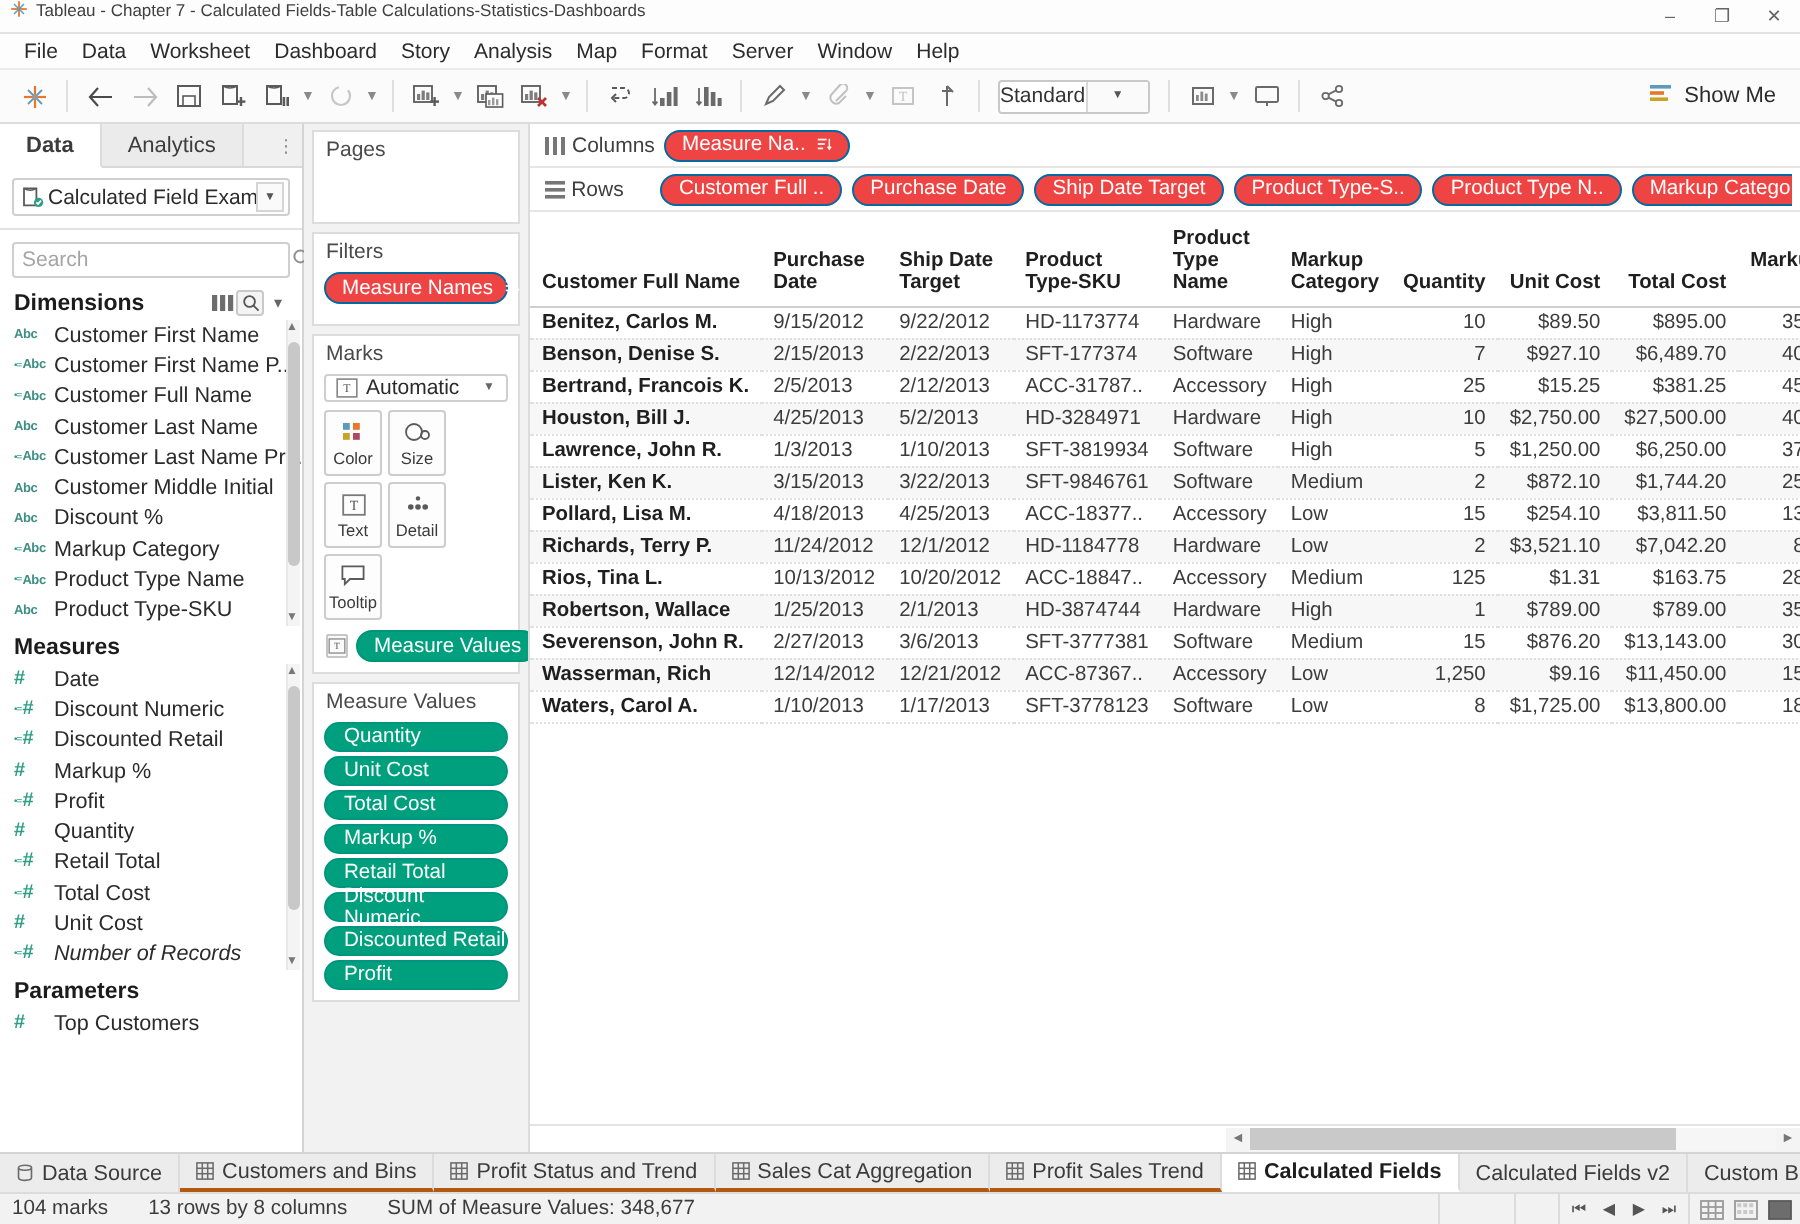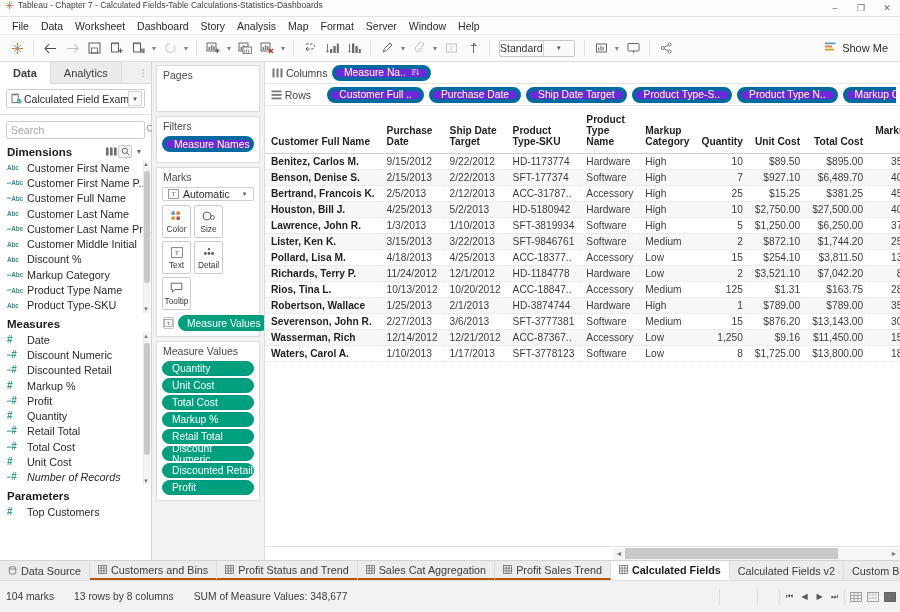--- a/index.html
+++ b/index.html
@@ -90,21 +90,21 @@
   
   .shelfpane { width: 112px; background: #f2f2f2; display: flex; flex-direction: column; flex: none; padding: 3px 4px 4px 4px; gap: 4px; }
   .shelf-card { background: #fff; border: 1px solid #dcdcdc; }
   .shelf-label { font-size: 10.5px; color: #4a4a4a; padding: 3px 0 2px 6px; }
   .shelf-drop { min-height: 22px; padding: 2px 5px 5px 5px; }
 
   .pill {
     display: inline-flex; align-items: center; height: 16px; border-radius: 9px;
     padding: 0 8px; font-size: 10.3px; color: #fff; white-space: nowrap; max-width: 100%;
   }
-  .pill.blue { background: #6d28d9; border: 4px solid #0369a1; }
+  .pill.blue { background: #ef4444; border: 1px solid #0369a1; }
   .pill.green { background: #00a07e; border: 1px solid #009574; }
   .pill-sort { margin-left: 5px; font-size: 8px; opacity: .95; }
 
   .marks-type { margin: 2px 5px 4px 5px; height: 14px; border: 1px solid #cfcfcf; background: #fff; border-radius: 2px; display: flex; align-items: center; padding: 0 2px; }
   .marks-type .mt-icon { width: 16px; display:flex; align-items:center; justify-content:center; }
   .marks-type .mt-text { flex: 1; font-size: 10.5px; color: #2b2b2b; padding-left: 2px; }
   .marks-type .mt-caret { width: 13px; text-align: center; font-size: 6px; color: #666; }
 
   .card-grid { display: flex; flex-wrap: wrap; gap: 3px; padding: 0 5px 4px 5px; }
   .mcard { width: 29px; height: 33px; border: 1px solid #cdcdcd; background: #fdfdfd; border-radius: 2px; display: flex; flex-direction: column; align-items: center; justify-content: center; gap: 1px; }
@@ -144,21 +144,21 @@
   .hs-thumb { position: absolute; left: 0; top: 0; bottom: 0; width: 81%; background: #c9c9c9; }
 
   
   .bottom { flex: none; background: #ef4444; }
   .tabstrip { height: 20px; display: flex; align-items: stretch; background: #ececec; border-top: 1px solid #d4d4d4; }
   .btab { display: flex; align-items: center; gap: 4px; padding: 0 8px; font-size: 10.8px; color: #3b3b3b; border-right: 1px solid #dcdcdc; background: #ececec; white-space: nowrap; }
   .btab.sheet { border-bottom: 2px solid #b35a10; }
   .btab.active { background: #fff; font-weight: bold; border-bottom: 2px solid #fff; color: #1d1d1d; }
   .btab .gicon { color: #6b6b6b; font-size: 9px; display: inline-flex; }
 
-  .statusbar { height: 32px; background: #f2f2f2; border-top: 1px solid #dcdcdc; display: flex; align-items: center; font-size: 10.3px; color: #3c3c3c; padding-left: 6px; }
+  .statusbar { height: 16px; background: #f2f2f2; border-top: 1px solid #dcdcdc; display: flex; align-items: center; font-size: 10.3px; color: #3c3c3c; padding-left: 6px; }
   .sb-item { margin-right: 20px; white-space: nowrap; }
   .sb-right { margin-left: auto; display: flex; align-items: center; height: 16px; }
   .sb-cell { border-left: 1px solid #dcdcdc; height: 16px; display: flex; align-items: center; padding: 0 4px; gap: 4px; }
   .nav-ico { font-size: 8px; color: #555; width: 11px; text-align: center; }
   .grid-ico { width: 13px; height: 11px; display: flex; align-items: center; justify-content: center; }
 </style>
 </head>
 <body>
 
 <div class="app">
@@ -880,21 +880,21 @@
                   <td>High</td>
                   <td class="num">25</td>
                   <td class="num">$15.25</td>
                   <td class="num">$381.25</td>
                   <td class="num">45%</td>
                 </tr>
                 <tr class="alt">
                   <td class="name">Houston, Bill J.</td>
                   <td>4/25/2013</td>
                   <td>5/2/2013</td>
-                  <td>HD-5180942</td>
+                  <td>HD-3284971</td>
                   <td>Hardware</td>
                   <td>High</td>
                   <td class="num">10</td>
                   <td class="num">$2,750.00</td>
                   <td class="num">$27,500.00</td>
                   <td class="num">40%</td>
                 </tr>
                 <tr>
                   <td class="name">Lawrence, John R.</td>
                   <td>1/3/2013</td>

